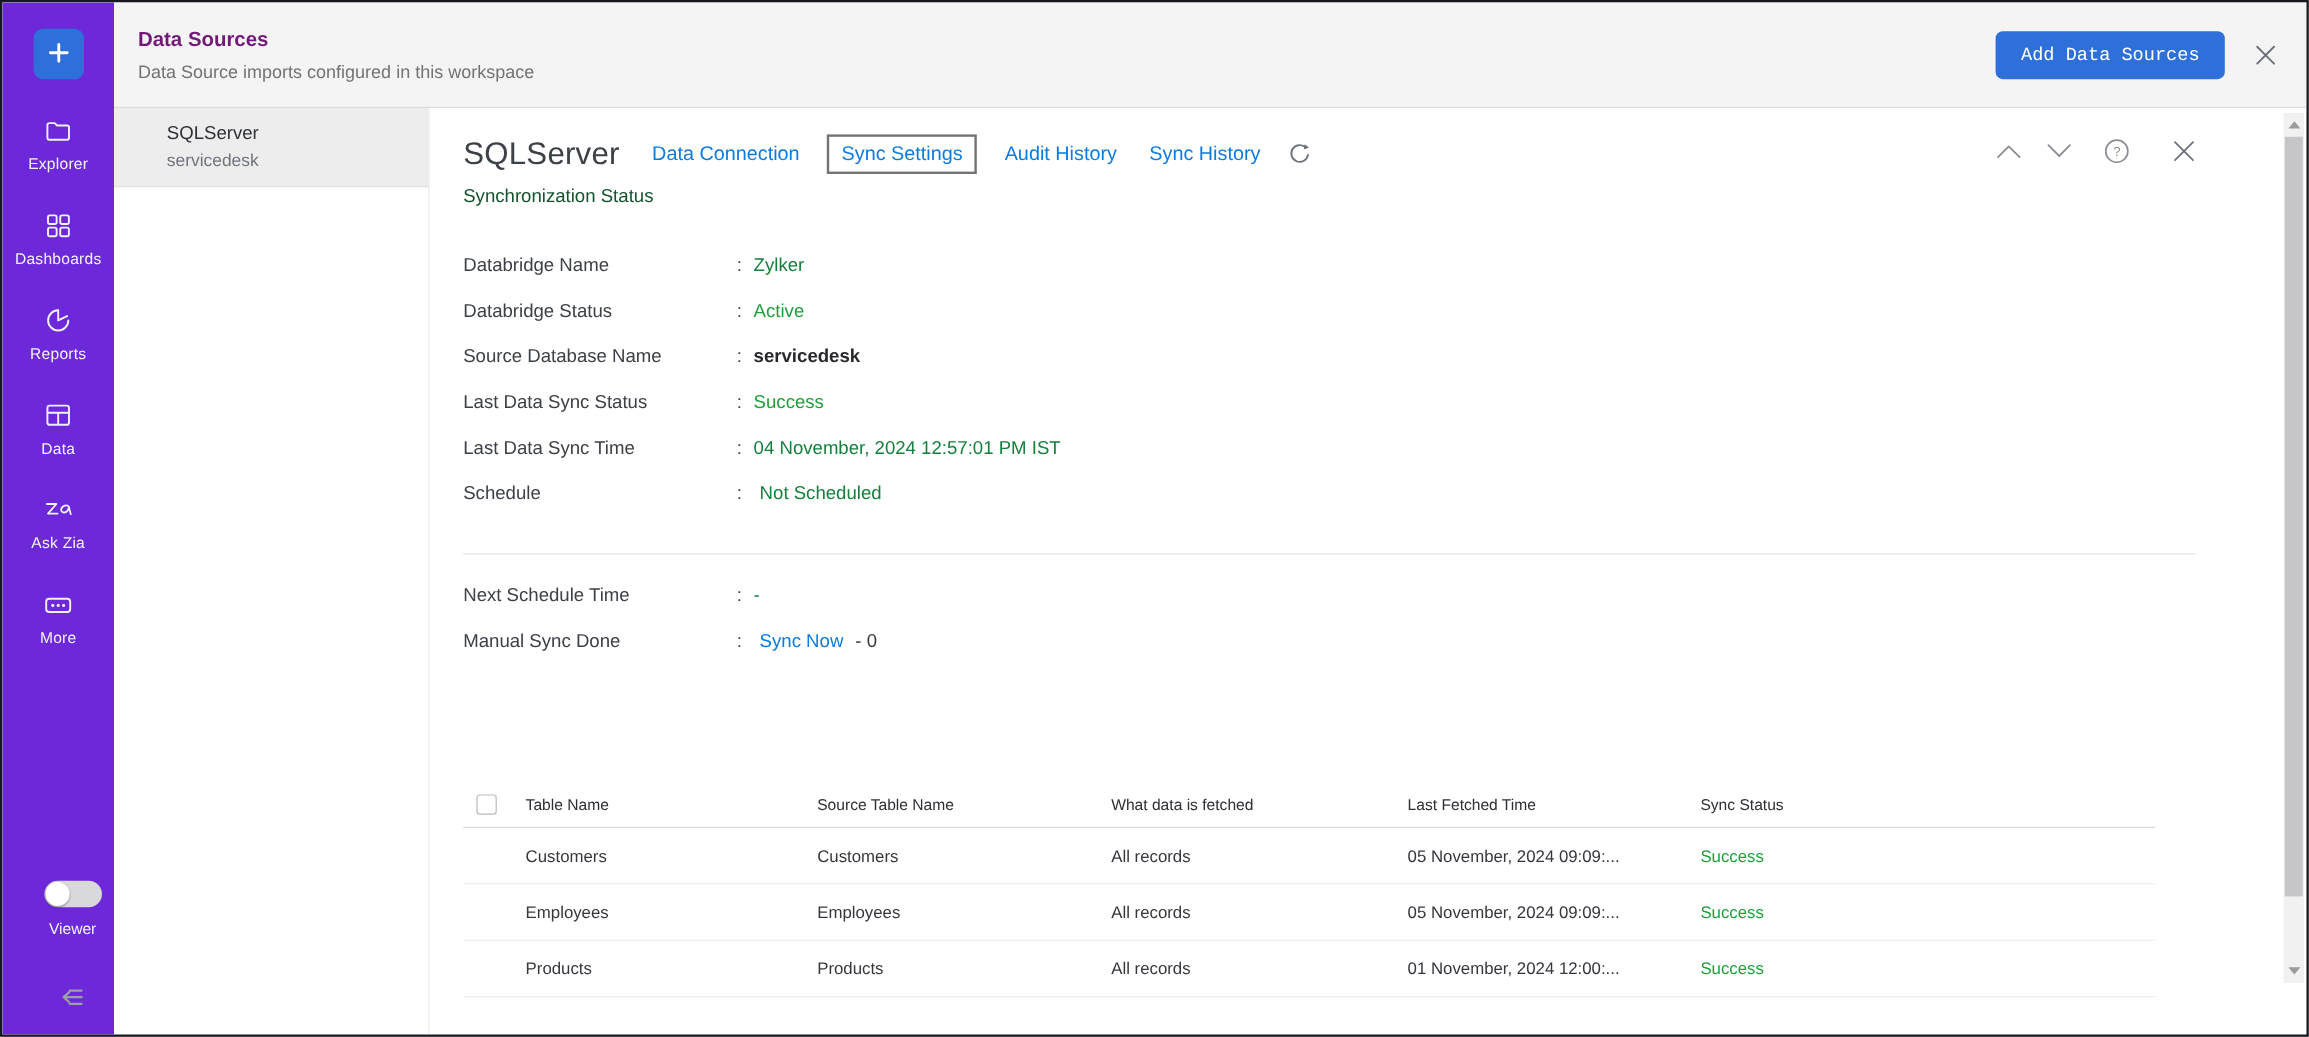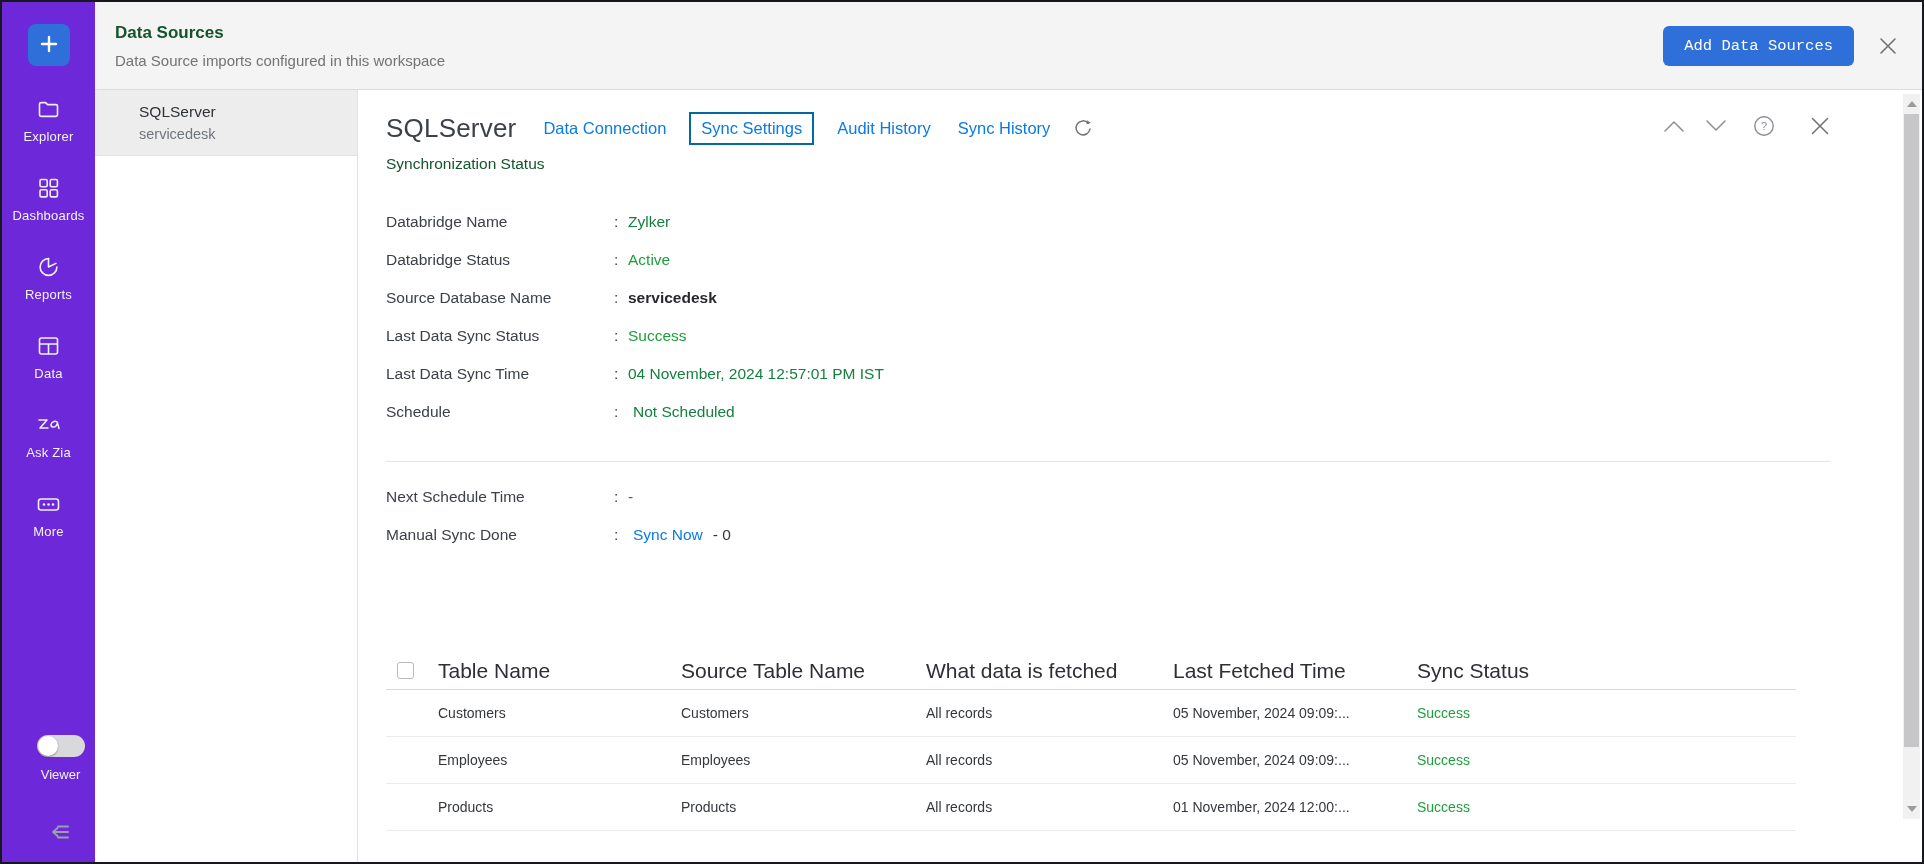--- a/index.html
+++ b/index.html
@@ -24,41 +24,41 @@
   .viewer-lbl { font-size:13px; color:#f2f3f4; margin:10px 0 38px; }
   .collapse-ic { cursor:pointer; }
 
   
   .content { flex:1; display:flex; flex-direction:column; min-width:0; }
 
   
   .top-header { height:88px; background:#f4f4f5; border-bottom:1px solid #dcdcde;
                 display:flex; align-items:center; padding:0 22px 0 20px; }
   .top-header .titles { display:flex; flex-direction:column; gap:9px; }
-  .th-title { font-size:17px; font-weight:bold; color:#14532d; }
+  .th-title { font-size:17px; font-weight:bold; color:#701a75; }
   .th-sub   { font-size:15px; color:#737373; }
   .th-spacer { flex:1; }
   .btn-primary { background:#2e6fd9; color:#ffffff; border:none; border-radius:6px;
                  padding:11px 21px; font-size:15.5px; font-family:Liberation Mono, monospace; cursor:pointer; }
   .th-close { margin-left:22px; cursor:pointer; display:flex; align-items:center; }
 
   
   .lower { flex:1; display:flex; min-height:0; }
   .list-panel { width:263px; flex:0 0 263px; background:#fff; border-right:1px solid #e3e3e5; }
   .source-item { background:#ededee; border-bottom:1px solid #e2e2e4; padding:13px 10px 13px 44px; cursor:pointer; }
   .src-name { font-size:15.5px; color:#2e3136; }
   .src-db   { font-size:14.5px; color:#70757c; margin-top:5px; }
 
   .main-panel { flex:1; position:relative; background:#fff; padding:22px 0 0 28px; min-width:0; }
 
   
   .title-row { display:flex; align-items:center; gap:27px; }
   .panel-title { font-size:26px; color:#3c4047; letter-spacing:.2px; }
   .tab-link { font-size:16.5px; color:#0b7be0; cursor:pointer; white-space:nowrap; }
-  .tab-hl { border:2px solid #0369a1; padding:5px 10px; margin:0 -4px; }
+  .tab-hl { border:2px solid #737373; padding:5px 10px; margin:0 -4px; }
   .refresh-btn { cursor:pointer; display:flex; align-items:center; margin-left:-4px; }
 
   .panel-tools { position:absolute; top:24px; right:90px; display:flex; align-items:center; gap:18px; }
   .tool { cursor:pointer; display:flex; align-items:center; }
 
   .section-title { font-size:15.5px; color:#14532d; margin-top:10px; }
 
   
   .kv-block { margin-top:30px; }
   .kv-row { display:flex; height:38px; align-items:center; font-size:15.5px; }
@@ -68,21 +68,21 @@
   .kv-value.green { color:#1f9e3c; }
   .kv-value.bold  { font-weight:bold; color:#26282c; }
   .link-inline { color:#0b7be0; cursor:pointer; }
   .kv-suffix { color:#34373c; margin-left:10px; }
 
   .divider { height:1px; background:#e4e4e6; width:1444px; margin:30px 0 16px; }
 
   
   .tbl { margin-top:98px; width:1410px; }
   .tbl-grid { display:grid; grid-template-columns:52px 243px 245px 247px 244px 1fr; align-items:center; }
-  .tbl-head { height:38px; border-bottom:1px solid #d9d9db; font-size:21px; color:#2c2f33; font-weight:500; }
+  .tbl-head { height:38px; border-bottom:1px solid #d9d9db; font-size:13px; color:#2c2f33; font-weight:500; }
   .tbl-row  { height:47px; border-bottom:1px solid #ebebed; font-size:14px; color:#34373c; cursor:pointer; }
   .cb { width:17px; height:17px; border:1.5px solid #b9babd; border-radius:3px; background:#fff;
         margin-left:11px; cursor:pointer; }
   .cell-status { color:#1f9e3c; }
 
   
   .sb { position:absolute; top:4px; right:2px; width:17px; height:725px; background:#f1f1f2; }
   .sb-up, .sb-down { position:absolute; left:0; width:17px; height:16px; display:flex;
                      align-items:center; justify-content:center; cursor:pointer; }
   .sb-up { top:2px; } .sb-down { bottom:2px; }

